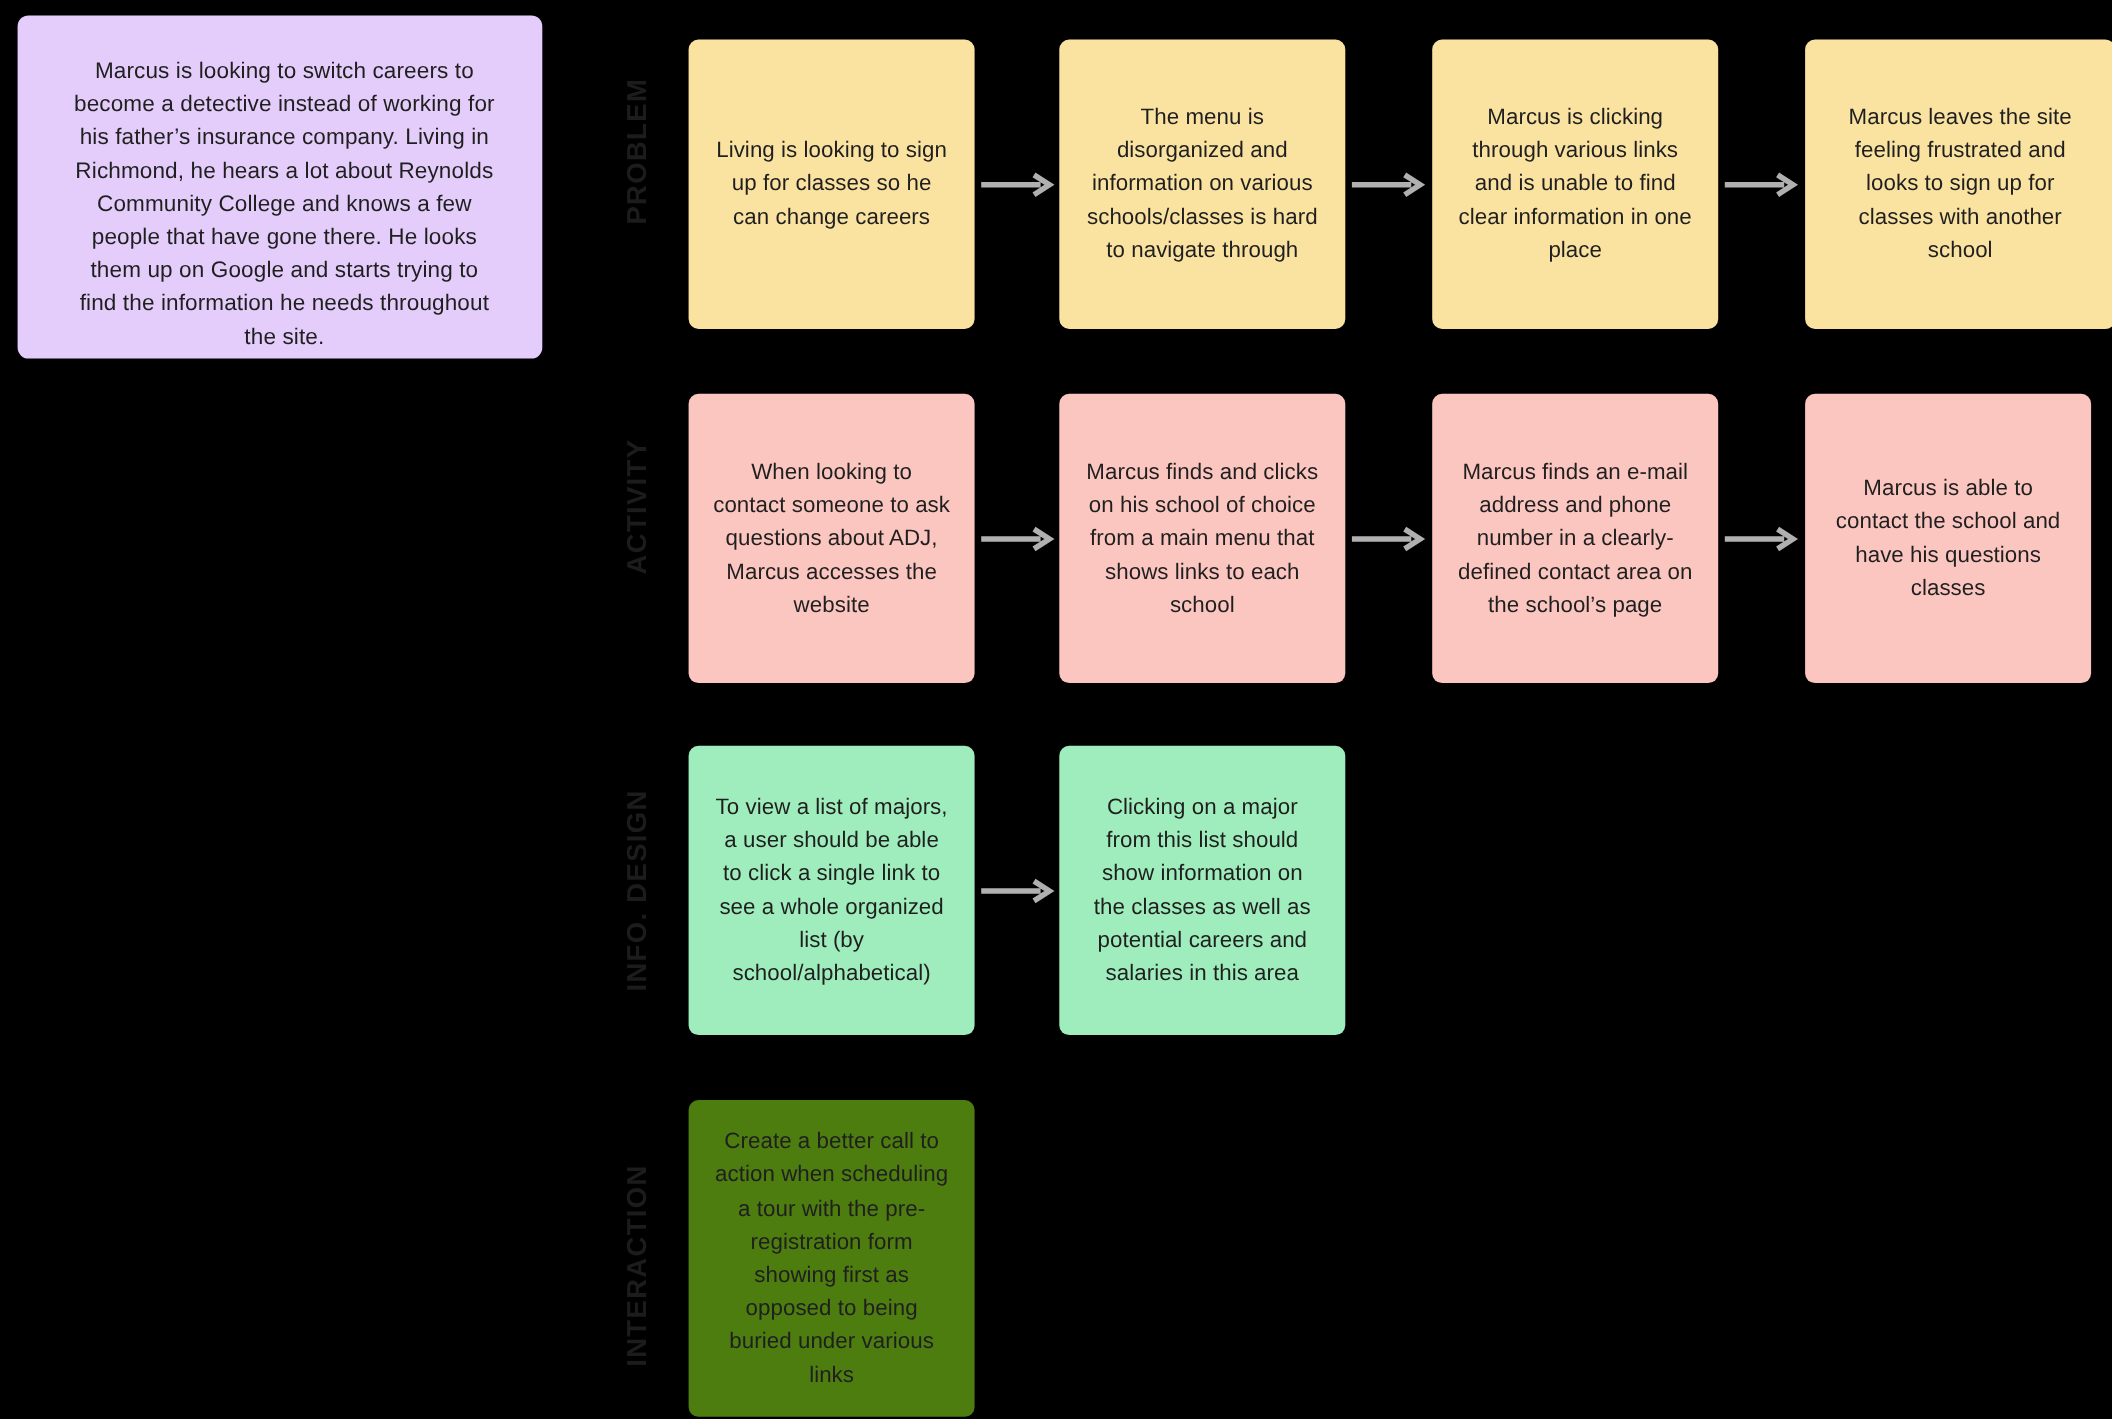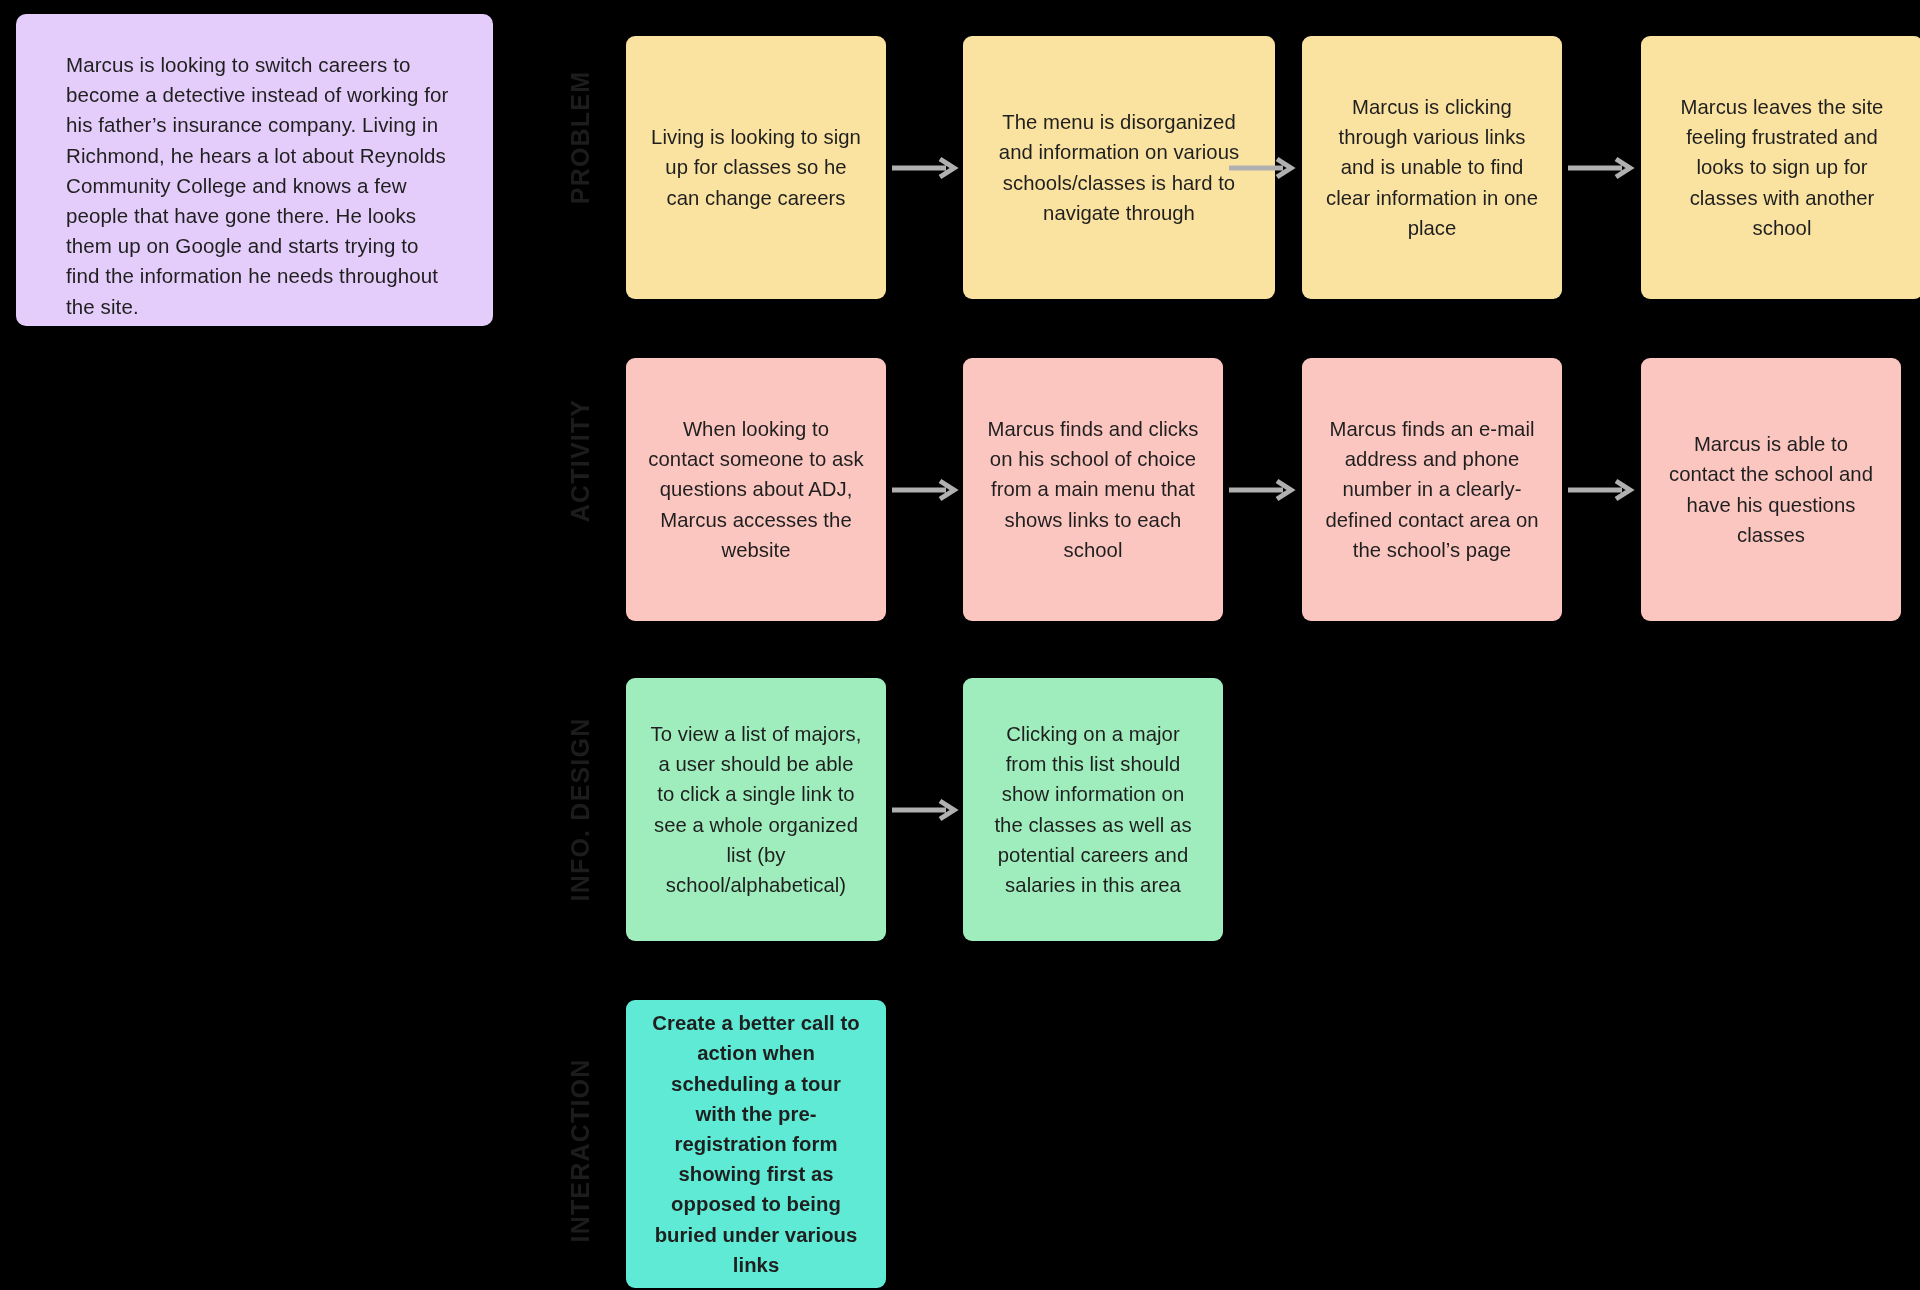--- a/index.html
+++ b/index.html
@@ -29,20 +29,21 @@
     background: #E4CDFA;
     border-radius: 10px;
     padding: 36px 42px 0 50px;
   }
   .persona-text {
     font-size: 20.5px;
     line-height: 30.2px;
     color: #1f1f1f;
     letter-spacing: 0.1px;
     white-space: pre-wrap;
+    text-align: center;
   }
 
   
   .row-label {
     position: absolute;
     width: 320px;
     text-align: center;
     font-size: 25px;
     font-weight: 700;
     letter-spacing: 1.2px;
@@ -66,21 +67,21 @@
     font-size: 20.3px;
     line-height: 30.2px;
     color: #1f1f1f;
     text-align: center;
     letter-spacing: 0.05px;
   }
 
   .card.yellow { background: #FAE2A0; }
   .card.pink   { background: #FCC6C0; }
   .card.green  { background: #9FEDBD; }
-  .card.blue   { background: #5eead4; font-weight: bold; }
+  .card.blue   { background: #4d7c0f; }
 
   
   .arrow {
     position: absolute;
     height: 26px;
     display: block;
   }
   .arrow svg { display: block; overflow: visible; }
 </style>
 </head>
@@ -96,21 +97,21 @@
 
   <div class="card yellow" style="left:626px; top:36px; width:260px; height:263px;">
     <div class="card-text">Living is looking to sign up for classes so he can change careers</div>
   </div>
   <div class="arrow" style="left:892px; top:155px; width:66px;">
     <svg width="66" height="26" viewBox="0 0 66 26">
         <path d="M0 13 L54 13 M48 4 L62 13 L48 22" stroke="#B0B0B0" stroke-width="5" fill="none" stroke-linecap="butt" stroke-linejoin="miter"></path>
       </svg>
   </div>
 
-  <div class="card yellow" style="left:963px; top:36px; width:312px; height:263px;">
+  <div class="card yellow" style="left:963px; top:36px; width:260px; height:263px;">
     <div class="card-text">The menu is disorganized and information on various schools/classes is hard to navigate through</div>
   </div>
   <div class="arrow" style="left:1229px; top:155px; width:66px;">
     <svg width="66" height="26" viewBox="0 0 66 26">
         <path d="M0 13 L54 13 M48 4 L62 13 L48 22" stroke="#B0B0B0" stroke-width="5" fill="none"></path>
       </svg>
   </div>
 
   <div class="card yellow" style="left:1302px; top:36px; width:260px; height:263px;">
     <div class="card-text">Marcus is clicking through various links and is unable to find clear information in one place</div>

